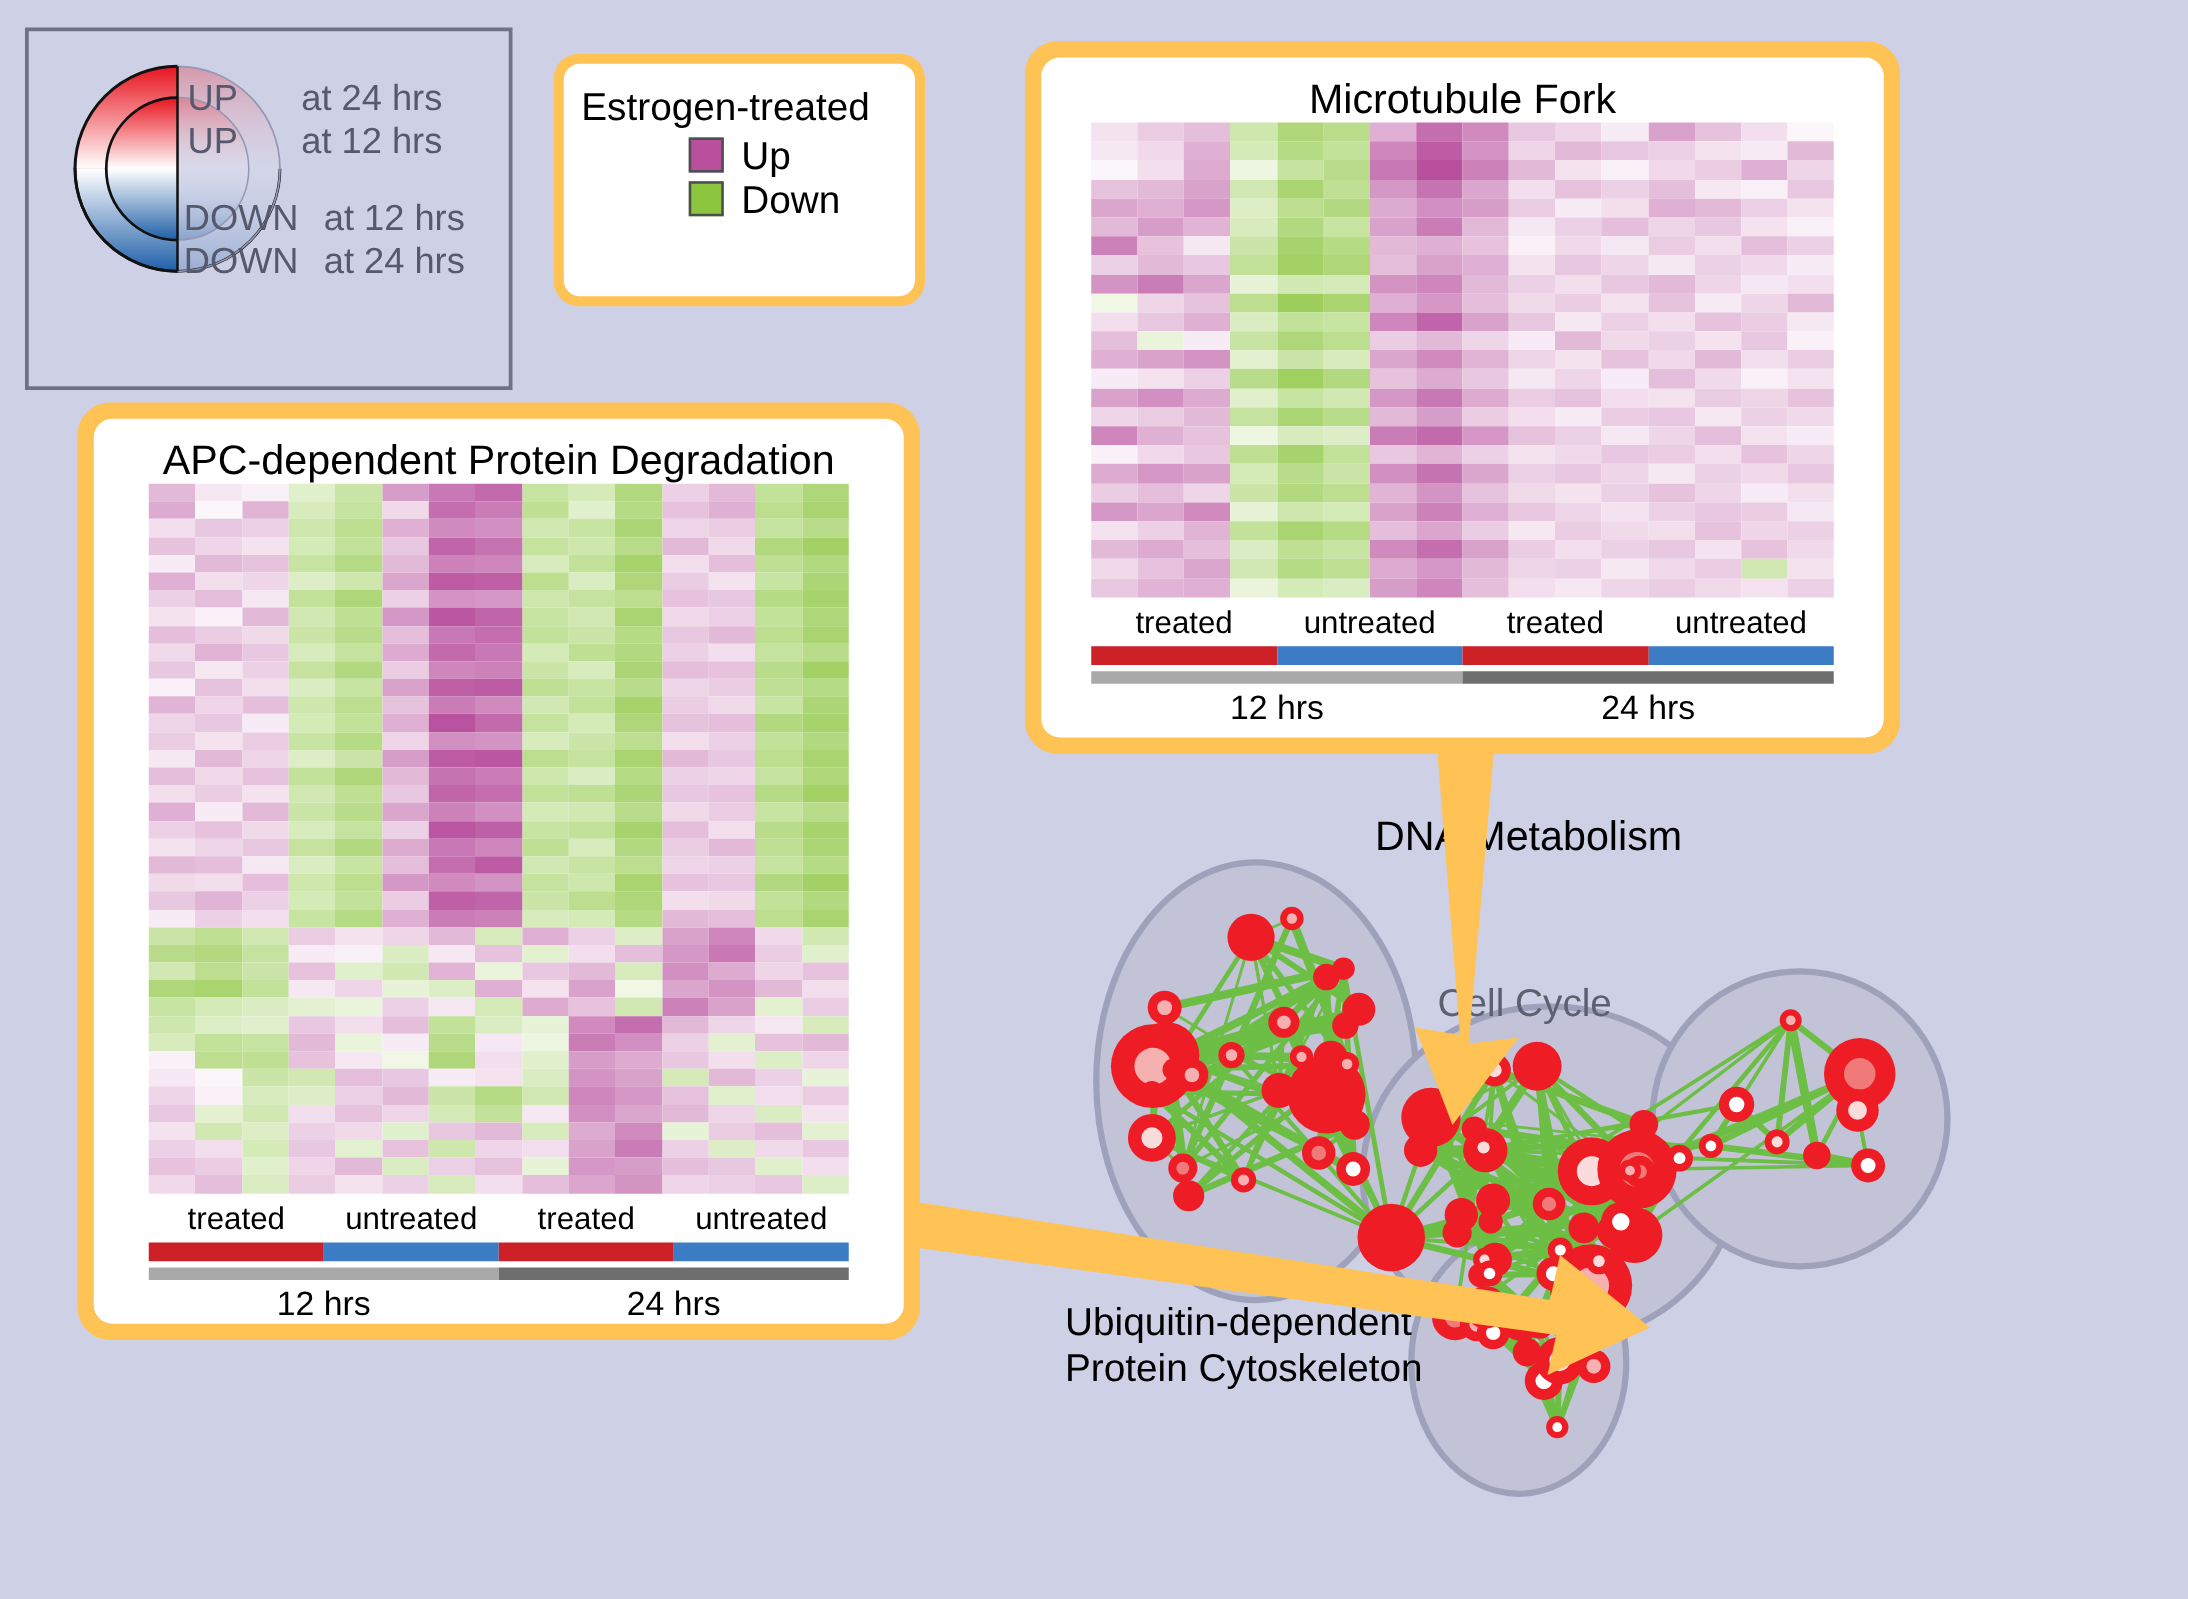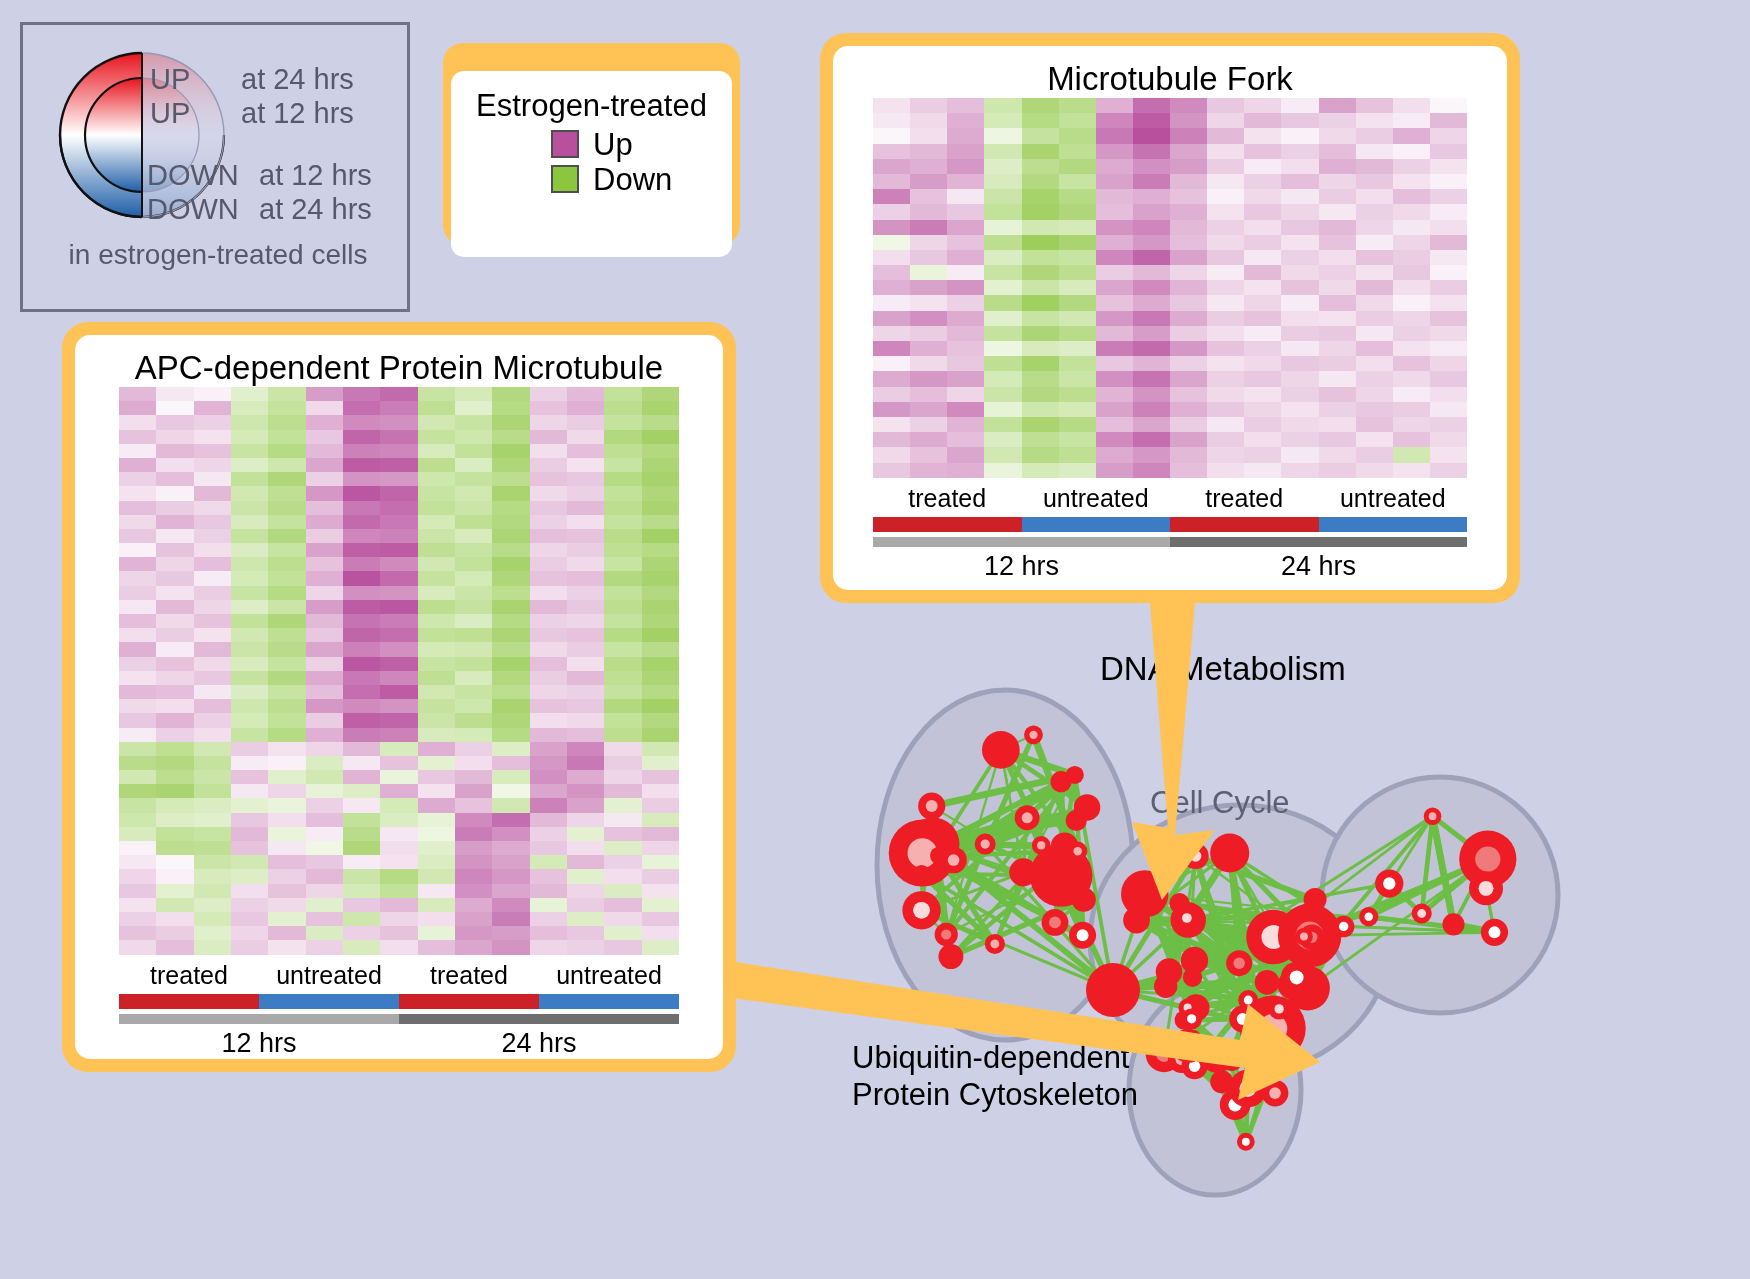--- a/index.html
+++ b/index.html
@@ -25,21 +25,21 @@
     color:#55596b;font-size:28px;line-height:1.28;
   }
 
   
   #updown-legend{
     position:absolute;left:443px;top:43px;width:297px;height:202px;
     background:#ffc255;border-radius:20px;box-sizing:border-box;padding:8px;
   }
   #updown-inner{
     width:100%;height:100%;background:#fff;border-radius:13px;box-sizing:border-box;
-    padding:16px 14px 10px 14px;text-align:center;margin-top:20px;
+    padding:16px 14px 10px 14px;
   }
   #updown-inner .ttl{font-size:31px;color:#000;line-height:1.22;}
   .sw-row{display:flex;align-items:center;justify-content:flex-start;
           margin:4px 0 0 86px;}
   .sw{width:28px;height:28px;border:2px solid #4e4e4e;box-sizing:border-box;margin-right:14px;}
   .sw-lbl{font-size:31px;color:#000;line-height:1;}
 
   
   .panel{position:absolute;background:#ffc255;border-radius:26px;box-sizing:border-box;padding:13px;}
   .panel-inner{width:100%;height:100%;background:#fff;border-radius:15px;box-sizing:border-box;
@@ -119,21 +119,20 @@
     <div class="key-word" style="left:127px;top:72px;">UP</div>
     <div class="key-row" style="left:218px;top:72px;">at 12 hrs</div>
 
     <div class="key-word" style="left:124px;top:134px;">DOWN</div>
     <div class="key-row" style="left:236px;top:134px;">at 12 hrs</div>
 
     <div class="key-word" style="left:124px;top:168px;">DOWN</div>
     <div class="key-row" style="left:236px;top:168px;">at 24 hrs</div>
 
     <div id="key-footer">
-      <div>in estrogen-treated cells</div>
     </div>
   </div>
 
   <div id="updown-legend">
     <div id="updown-inner">
       <div class="ttl">Estrogen-treated</div>
       <div class="sw-row">
         <span class="sw" id="sw-up" style="background: rgb(184, 80, 158);"></span>
         <span class="sw-lbl">Up</span>
       </div>
@@ -569,21 +568,21 @@
         <div class="time-labels" id="tl-rep">
             <div>12 hrs</div>
             <div>24 hrs</div>
           </div>
       </div>
     </div>
   </div>
 
   <div class="panel" id="panel-apc">
     <div class="panel-inner">
-      <div class="panel-title">APC-dependent Protein Microtubule</div>
+      <div class="panel-title">APC-dependent Protein Degradation</div>
       <div style="padding:0 44px;">
         <div class="heatmap" id="hm-apc" style="grid-template-columns: repeat(15, 1fr); grid-auto-rows: 14.2px;">
             <div class="hm-cell" style="background: rgb(227, 185, 216);"></div>
             <div class="hm-cell" style="background: rgb(246, 232, 242);"></div>
             <div class="hm-cell" style="background: rgb(249, 241, 247);"></div>
             <div class="hm-cell" style="background: rgb(224, 240, 204);"></div>
             <div class="hm-cell" style="background: rgb(203, 229, 168);"></div>
             <div class="hm-cell" style="background: rgb(215, 157, 201);"></div>
             <div class="hm-cell" style="background: rgb(200, 120, 180);"></div>
             <div class="hm-cell" style="background: rgb(194, 106, 172);"></div>

